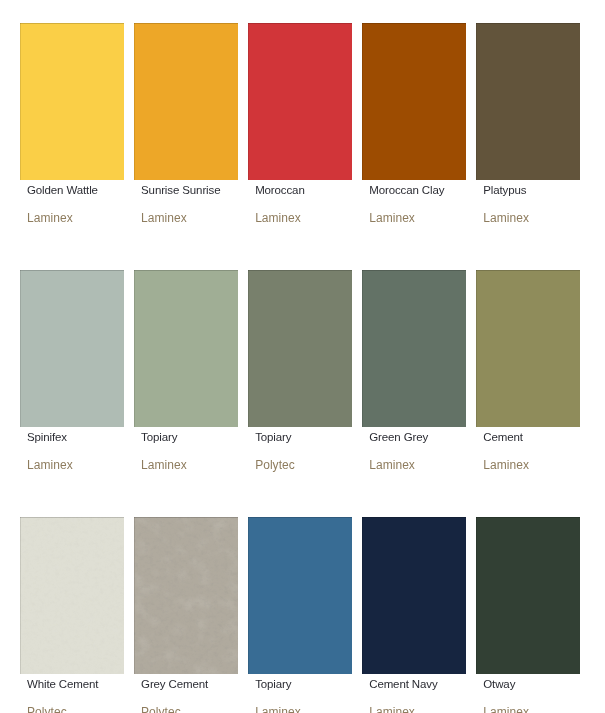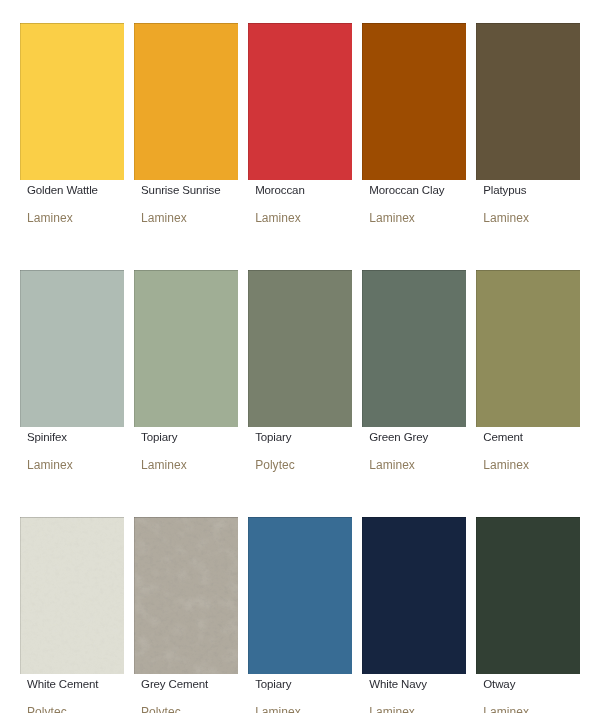--- a/index.html
+++ b/index.html
@@ -180,21 +180,21 @@
     <div class="swatch-chip" style="background-color: rgb(56, 108, 148);">
       <div class="chip-edge"></div>
     </div>
     <div class="swatch-name">Topiary</div>
     <div class="swatch-brand">Laminex</div>
   </div>
   <div class="swatch-card r2 c3">
     <div class="swatch-chip" style="background-color: rgb(22, 37, 64);">
       <div class="chip-edge"></div>
     </div>
-    <div class="swatch-name">White Navy</div>
+    <div class="swatch-name">Cement Navy</div>
     <div class="swatch-brand">Laminex</div>
   </div>
   <div class="swatch-card r2 c4">
     <div class="swatch-chip" style="background-color: rgb(50, 64, 52);">
       <div class="chip-edge"></div>
     </div>
     <div class="swatch-name">Otway</div>
     <div class="swatch-brand">Laminex</div>
   </div>
   </div>

